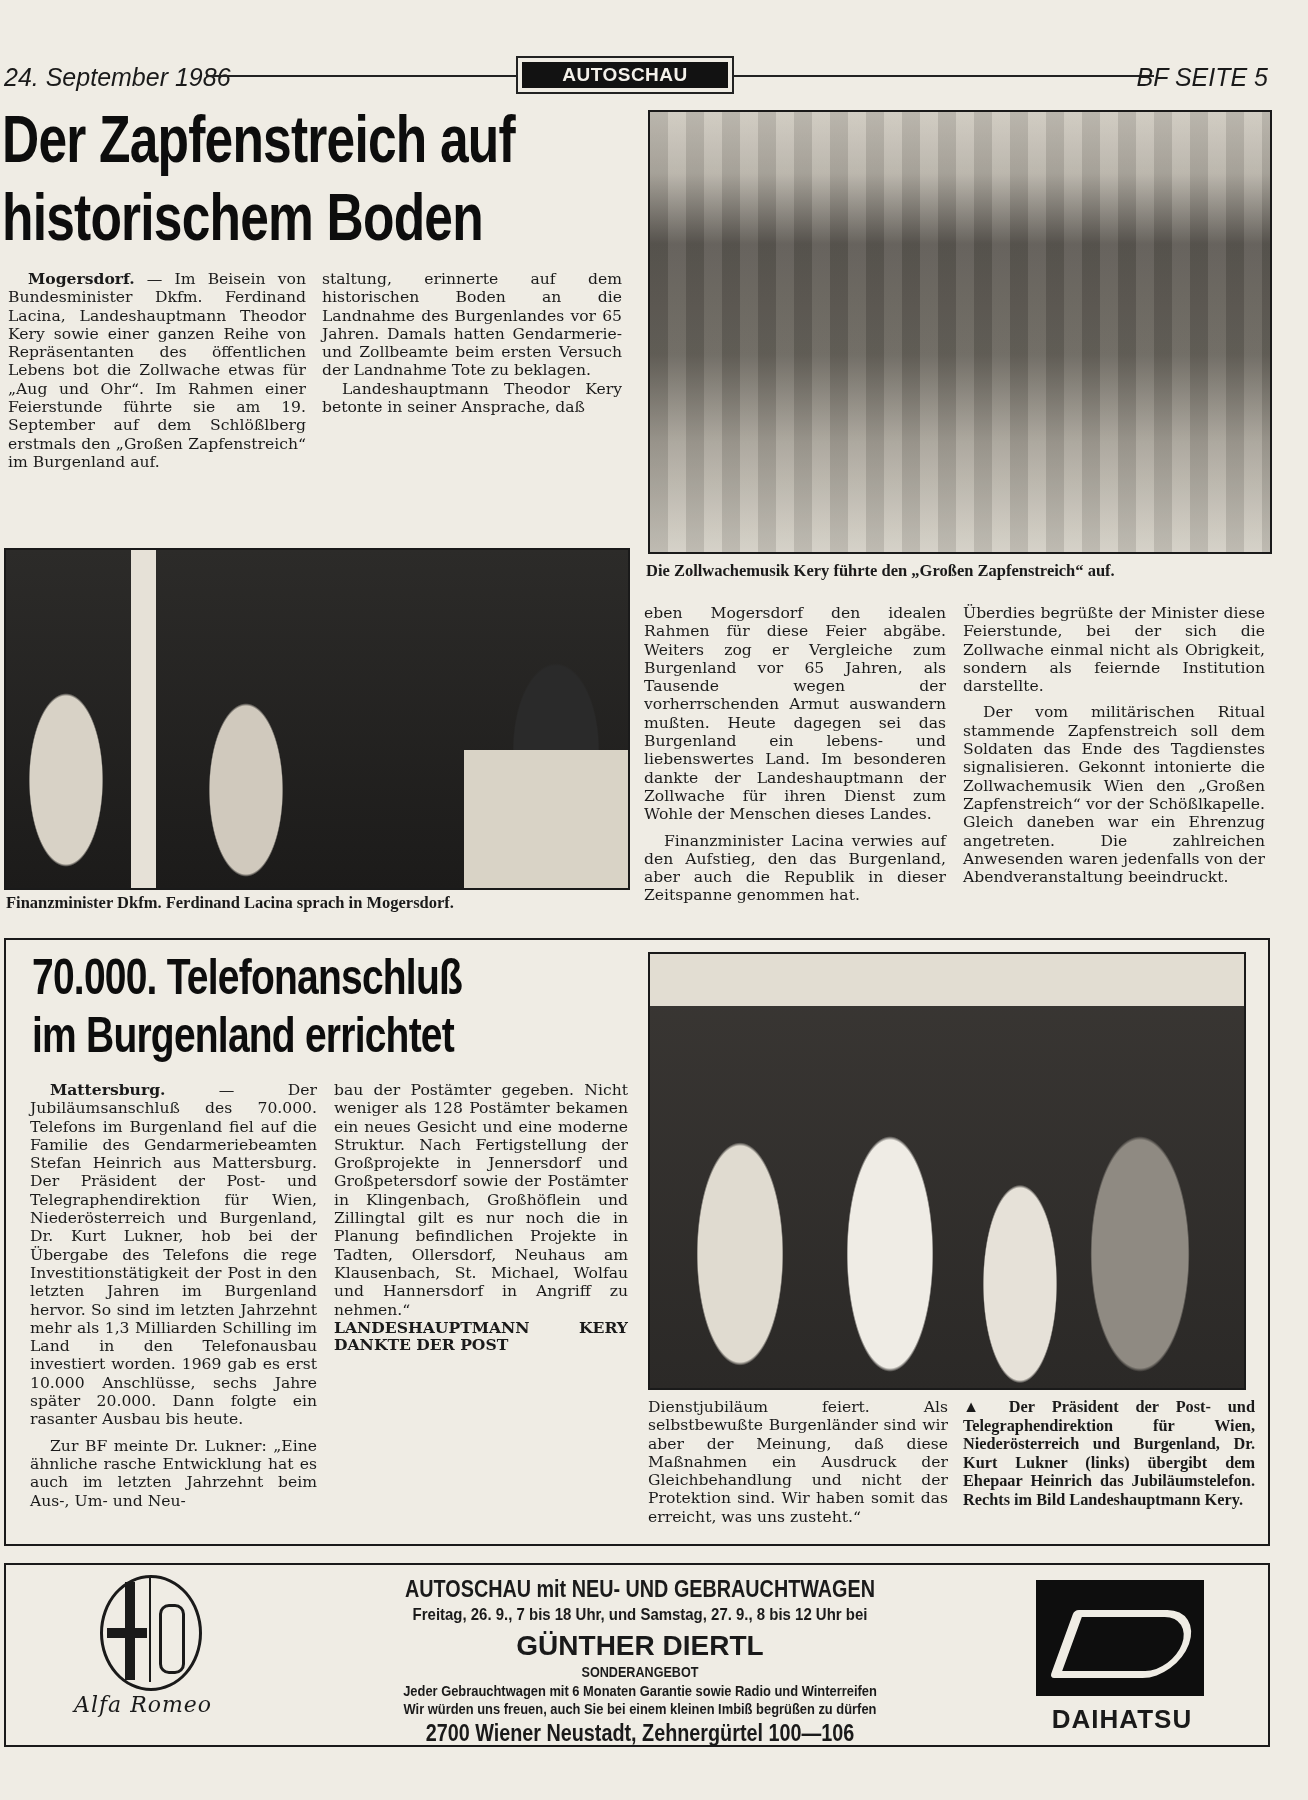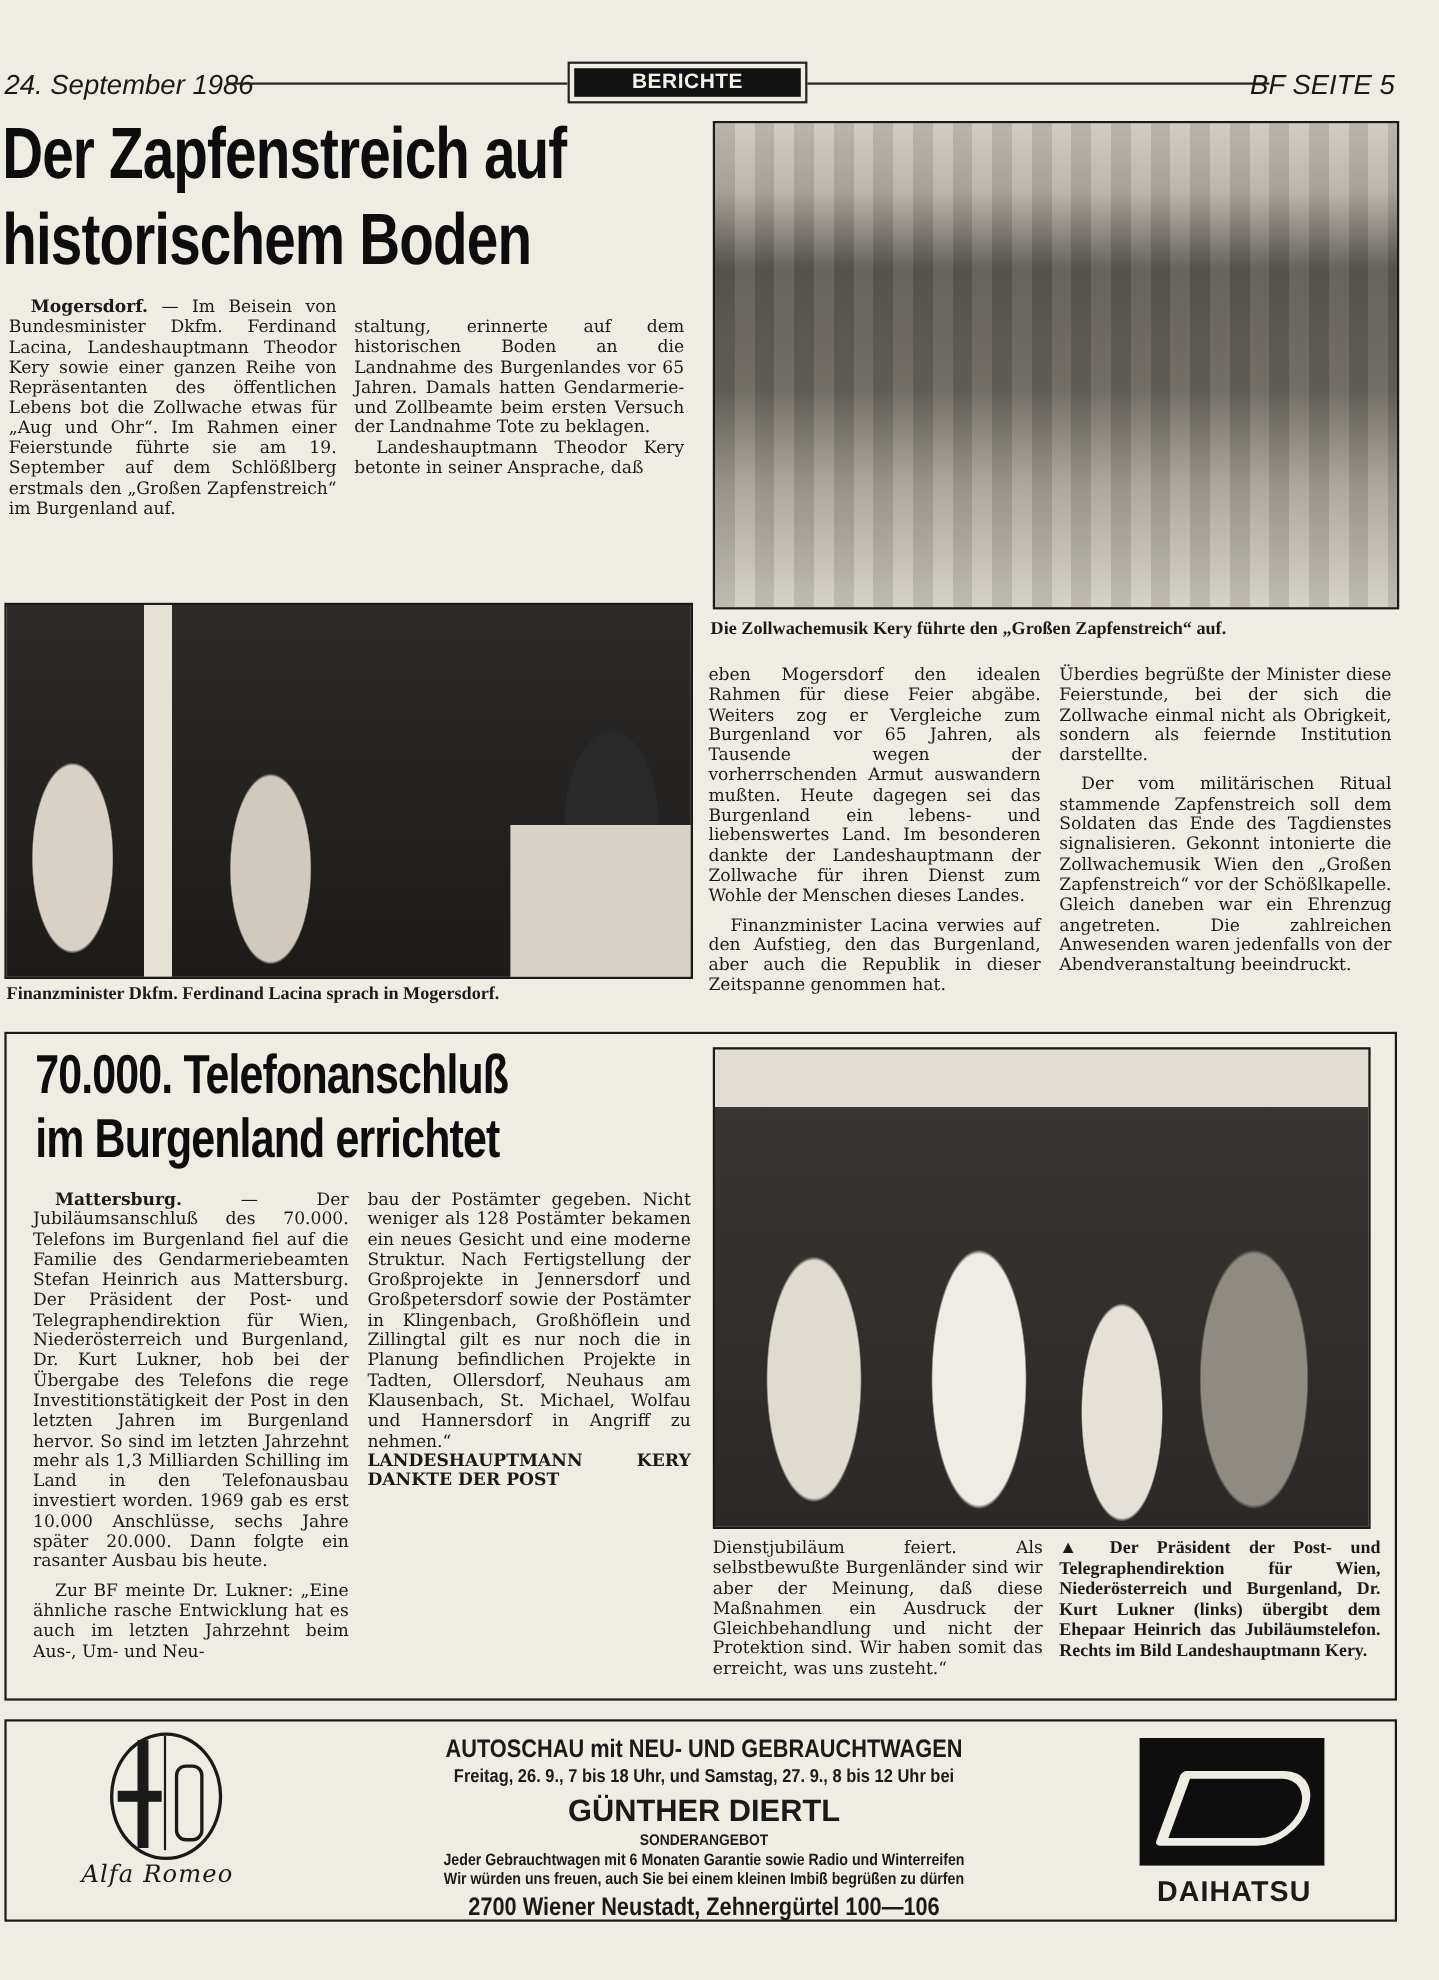--- a/index.html
+++ b/index.html
@@ -77,34 +77,34 @@
   .alfa-script { left:74px; top:1692px; font-family:"DejaVu Serif", serif; font-style:italic; font-size:22px; letter-spacing:1px; }
   .dh-box { left:1036px; top:1580px; width:168px; height:116px; background:#0e0e0e; }
   .dh-text { left:1024px; top:1704px; width:196px; text-align:center; font-family:"Liberation Sans", sans-serif; font-weight:bold; font-size:26px; letter-spacing:1px; }
 </style>
 </head>
 <body>
 
 <div class="abs hdr-date">24. September 1986</div>
 <div class="abs hdr-rule" style="left:206px; width:310px;"></div>
 <div class="abs hdr-box">
-  <div class="hdr-box-inner">BERICHTE</div>
+  <div class="hdr-box-inner">AUTOSCHAU</div>
 </div>
 <div class="abs hdr-rule" style="left:734px; width:420px;"></div>
 <div class="abs hdr-page">BF SEITE 5</div>
 
 <div class="abs headline h1">
   <div>Der Zapfenstreich auf</div>
   <div>historischem Boden</div>
 </div>
 
 <div class="abs col" style="left:8px; top:270px; width:298px;">
   <p class="ind"><span class="lead">Mogersdorf.</span> <span>— Im Beisein von Bundesminister Dkfm. Ferdinand Lacina, Landeshauptmann Theodor Kery sowie einer ganzen Reihe von Repräsentanten des öffentlichen Lebens bot die Zollwache etwas für „Aug und Ohr“. Im Rahmen einer Feierstunde führte sie am 19. September auf dem Schlößlberg erstmals den „Großen Zapfenstreich“ im Burgenland auf.</span></p>
 </div>
-<div class="abs col" style="left:322px; top:270px; width:300px;margin-top:18px;">
+<div class="abs col" style="left:322px; top:270px; width:300px;">
   <p>staltung, erinnerte auf dem historischen Boden an die Landnahme des Burgenlandes vor 65 Jahren. Damals hatten Gendarmerie- und Zollbeamte beim ersten Versuch der Landnahme Tote zu beklagen.</p>
   <p class="ind">Landeshauptmann Theodor Kery betonte in seiner Ansprache, daß</p>
 </div>
 
 <div class="abs photo photo-band" style="left:648px; top:110px; width:620px; height:440px;"></div>
 <div class="abs caption" style="left:646px; top:561px;">Die Zollwachemusik Kery führte den „Großen Zapfenstreich“ auf.</div>
 
 <div class="abs photo photo-night" style="left:4px; top:548px; width:622px; height:338px;">
   <div class="abs photo-podium" style="left:458px; top:200px; width:164px; height:140px;"></div>
 </div>

